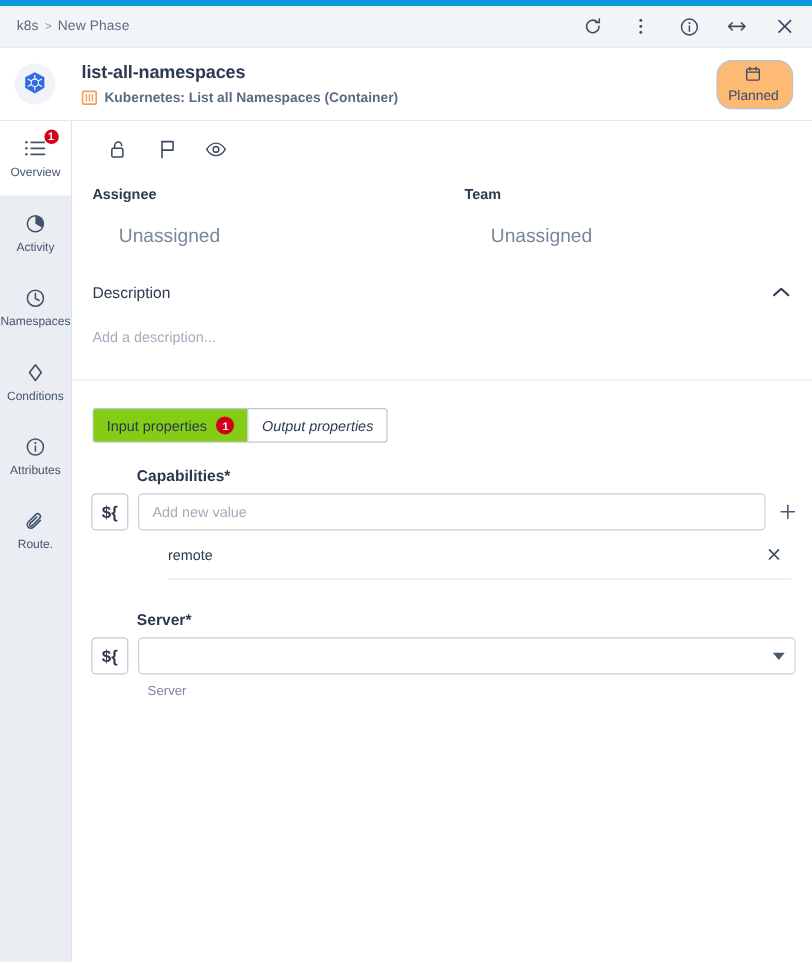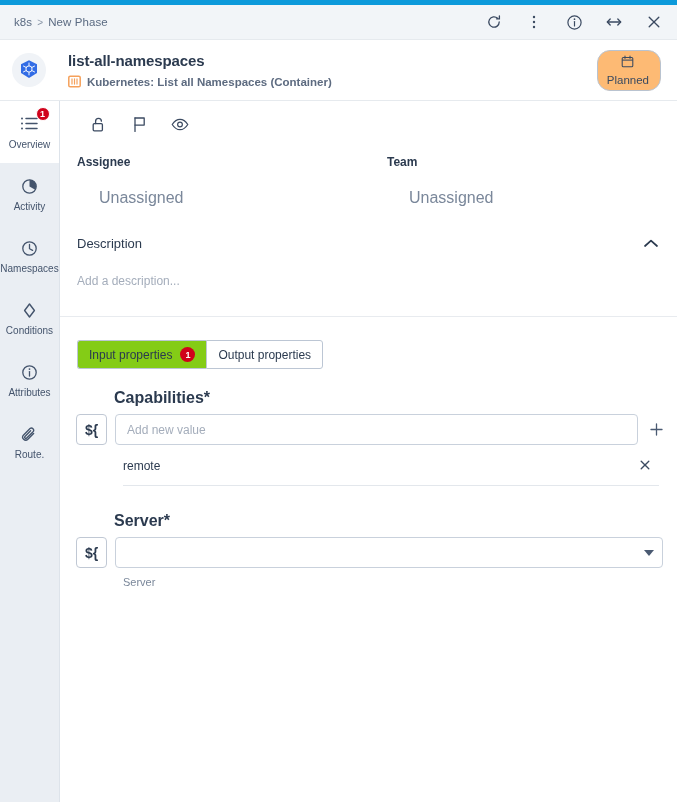--- a/index.html
+++ b/index.html
@@ -127,35 +127,35 @@
   
   .tabs { display: flex; margin: 23px 0 0 17px; }
   .tab {
     display: flex; align-items: center; gap: 8px;
     height: 29px; padding: 0 11px;
     border: 1px solid #bcc6d4;
     font-size: 12px; color: #2b3a4f;
     background: #fff; cursor: pointer;
   }
   .tab:first-child { border-radius: 3px 0 0 3px; border-right: none; }
-  .tab:last-child { border-radius: 0 3px 3px 0; }
+  .tab:last-child { border-radius: 0 3px 3px 0; font-style: italic; }
   .tab.active { background: #84cc16; }
   .tab-badge {
     background: #d0021b; color: #fff;
     min-width: 15px; height: 15px; border-radius: 8px;
     font-size: 9px; font-weight: bold;
     display: flex; align-items: center; justify-content: center;
     padding: 0 4px;
   }
 
   
   .form { padding: 20px 0 0 0; }
   .field { padding: 0 0 0 16px; }
   .field + .field { margin-top: 26px; }
-  .field-label { font-size: 16px; font-weight: bold; color: #2b3a4f; margin-left: 38px; }
+  .field-label { font-size: 13px; font-weight: bold; color: #2b3a4f; margin-left: 38px; }
   .field-label .req { color: #2b3a4f; }
   .field-row { display: flex; align-items: center; margin-top: 7px; gap: 8px; }
   .expr-btn {
     width: 31px; height: 31px; flex: 0 0 31px;
     border: 1px solid #c0c8d4; border-radius: 4px;
     background: #fff; cursor: pointer;
     display: flex; align-items: center; justify-content: center;
     font-size: 14px; font-weight: bold; color: #2b3a4f;
     font-family: "Liberation Sans", sans-serif;
   }
@@ -169,21 +169,21 @@
     outline: none;
   }
   .text-input::placeholder { color: #a4adbb; }
   .plus-btn {
     width: 20px; flex: 0 0 20px; height: 20px; margin-right: 11px;
     display: flex; align-items: center; justify-content: center;
     color: #4a5a72; cursor: pointer; font-size: 17px; line-height: 1;
   }
   .help-text { font-size: 11px; color: #7a879a; margin: 8px 0 0 47px; }
 
-  .chip-list { margin: 14px 0 0 47px; padding-right: 18px; }
+  .chip-list { margin: 14px 0 0 64px; padding-right: 18px; }
   .chip-row {
     display: flex; align-items: center;
     border-bottom: 1px solid #e3e7ec;
     padding: 0 7px 12px 0;
   }
   .chip-text { font-size: 12px; color: #2b3a4f; }
   .chip-x { margin-left: auto; color: #3b4a61; cursor: pointer; font-size: 14px; line-height: 1; width:14px; text-align:center;}
 
   .select-wrap { flex: 1 1 auto; position: relative; }
   .select-box {

